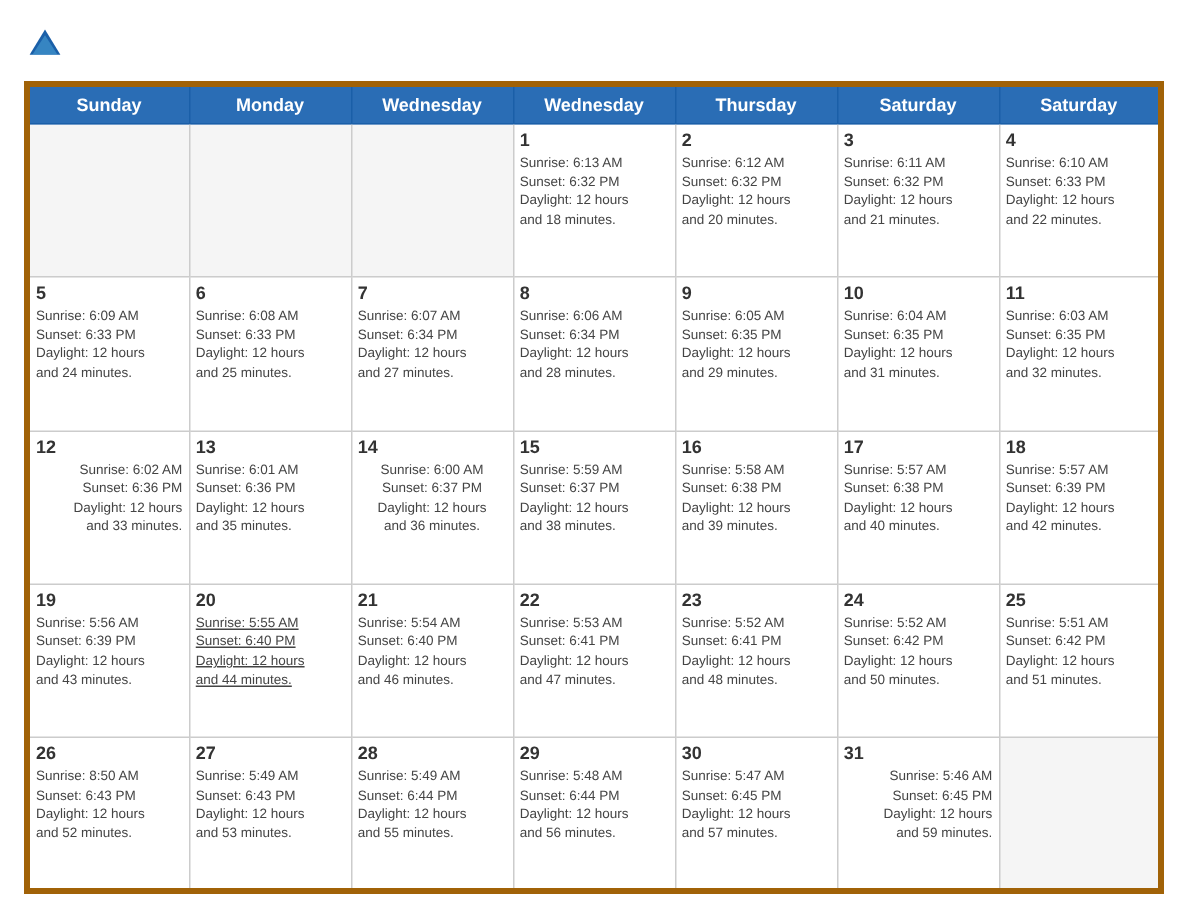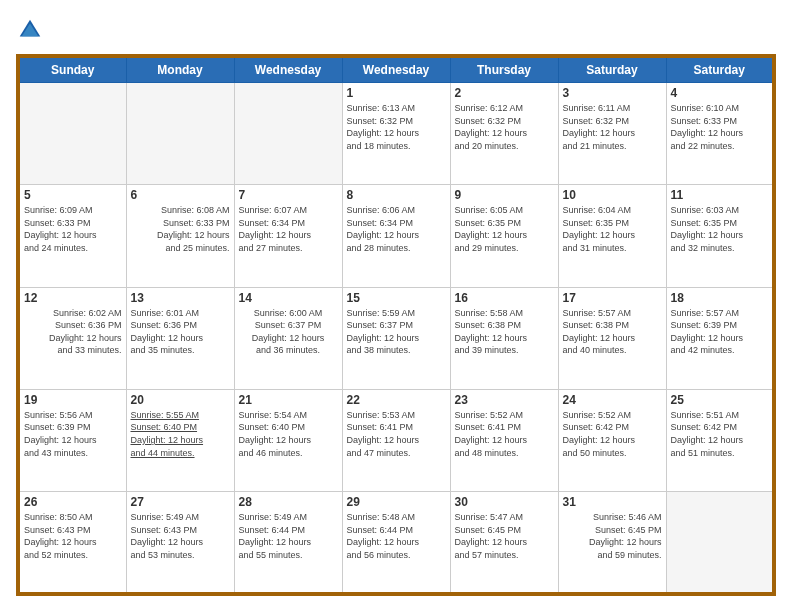--- a/index.html
+++ b/index.html
@@ -170,21 +170,21 @@
         <tr>
           <td>
             <div class="day-num">5</div>
             <div class="day-info" style="white-space: pre-line;">Sunrise: 6:09 AM
 Sunset: 6:33 PM
 Daylight: 12 hours
 and 24 minutes.</div>
           </td>
           <td>
             <div class="day-num">6</div>
-            <div class="day-info" style="white-space: pre-line; text-align: right;">Sunrise: 6:08 AM
+            <div class="day-info" style="white-space: pre-line;">Sunrise: 6:08 AM
 Sunset: 6:33 PM
 Daylight: 12 hours
 and 25 minutes.</div>
           </td>
           <td>
             <div class="day-num">7</div>
             <div class="day-info" style="white-space: pre-line;">Sunrise: 6:07 AM
 Sunset: 6:34 PM
 Daylight: 12 hours
 and 27 minutes.</div>

